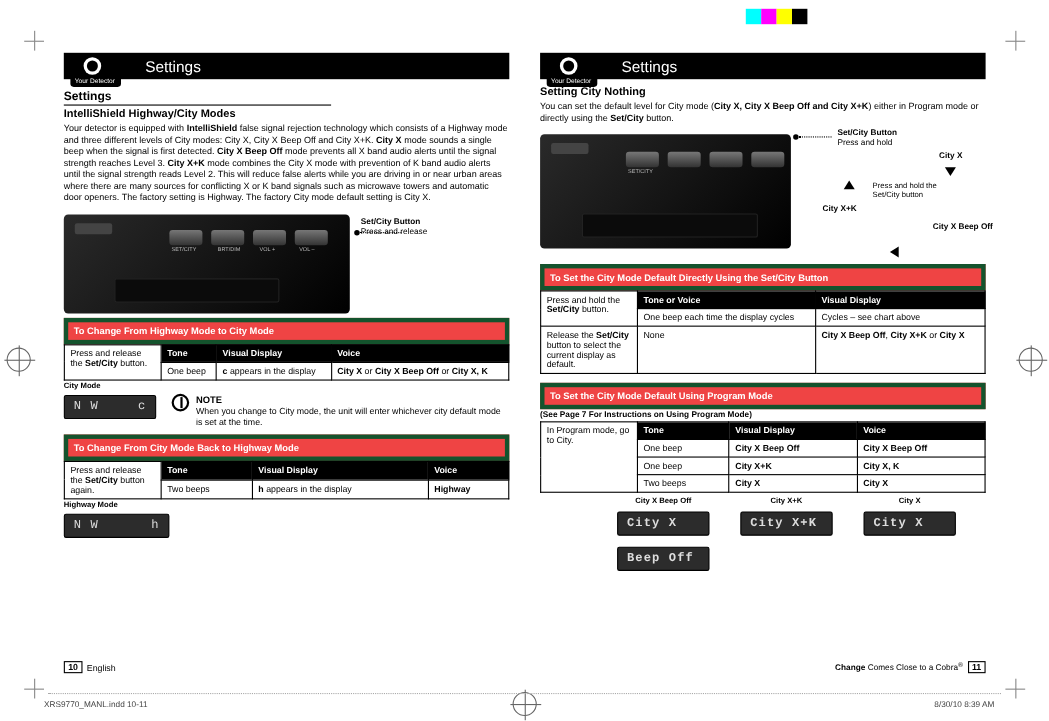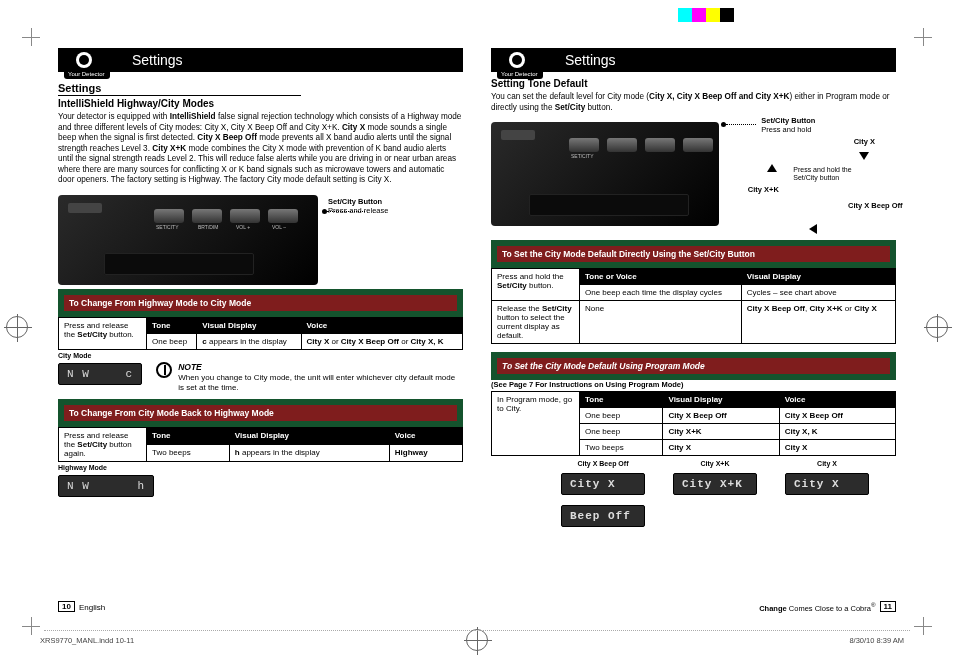--- a/index.html
+++ b/index.html
@@ -51,32 +51,32 @@
   .device .logo { position:absolute; left:10px; top:8px; width:34px; height:10px; background:#444; border-radius:2px; }
   .device .display { position:absolute; left:46px; bottom:10px; width:150px; height:22px; background:#0b0b0b; border:1px solid #222; border-radius:2px; }
   .device .btn3d { position:absolute; width:30px; height:14px; background:linear-gradient(#777,#333); border-radius:3px; }
   .leader { position:absolute; border-top:1px dotted #000; }
   .dot { position:absolute; width:5px; height:5px; border-radius:50%; background:#000; }
 
   .caption { font-size: 7.5px; line-height:1.2; }
   .caption b { display:block; }
 
   
-  .barhead { background:#7f1d1d; color:#fff; font-weight:bold; font-size:8.5px; padding:3px 5px; border:6px solid #14532d; }
+  .barhead { background:#ef4444; color:#fff; font-weight:bold; font-size:8.5px; padding:3px 5px; border:4px solid #14532d; }
   table.t { border-collapse: collapse; width: 100%; font-size:8px; }
   table.t th, table.t td { border:1px solid #000; padding:3px 5px; text-align:left; vertical-align:top; }
   table.t th { background:#000; color:#fff; font-weight:bold; }
   .col-left { width: 88px; }
   .smalllabel { font-size:7px; font-weight:bold; margin-top:2px; }
 
   .note-row { display:flex; align-items:flex-start; gap:6px; margin:3px 0 6px; }
   .note-icon { width:16px;height:16px;border:2px solid #000;border-radius:50%;position:relative;flex:0 0 auto; }
   .note-icon::before{content:"";position:absolute;width:2px;height:10px;background:#000;left:6px;top:1px;}
   .note-text { font-size:8px; line-height:1.25; }
-  .note-text b { font-size:8.5px;font-style:italic; }
+  .note-text b { font-size:8.5px; }
 
   .lcd { width: 96px; height: 22px; background:#2c2c2c; border:1px solid #000; border-radius:2px; color:#ddd; font-family: "Courier New", monospace; font-size:11px; display:flex; align-items:center; padding:0 8px; letter-spacing:1px; margin:4px 0; justify-content:space-between; }
 
   
   .cycle { position: relative; width: 136px; height: 112px; margin: 4px 0 6px 6px; }
   .cycle .lbl { position:absolute; font-size:7.5px; font-weight:bold; text-align:center; line-height:1.1; }
   .cycle .cap { position:absolute; font-size:7px; line-height:1.15; width:60px; }
   .cycle .arrow { position:absolute; width:0;height:0; }
   .cycle .arrow.adown { border-left:5px solid transparent;border-right:5px solid transparent;border-top:8px solid #000; }
   .cycle .arrow.aup { border-left:5px solid transparent;border-right:5px solid transparent;border-bottom:8px solid #000; }
@@ -220,21 +220,21 @@
 
     <div class="page">
       <div class="hdr">
         <div class="iconwrap">
             <span class="circ"></span>
           </div>
         <span class="title">Settings</span>
         <div class="tab"><span>Your Detector</span></div>
       </div>
 
-      <div class="sub-title">Setting Tone Default</div>
+      <div class="sub-title">Setting City Nothing</div>
       <p class="body">You can set the default level for City mode (<b>City X, City X Beep Off and City X+K</b>) either in Program mode or directly using the <b>Set/City</b> button.</p>
 
       <div class="dev2wrap">
         <div class="device" style="width:230px;height:104px;">
           <div class="logo"></div>
           <div class="btn3d" style="left:78px; top:16px;"></div>
           <div class="btn3d" style="left:116px; top:16px;"></div>
           <div class="btn3d" style="left:154px; top:16px;"></div>
           <div class="btn3d" style="left:192px; top:16px;"></div>
           <div class="btncap" style="left:80px;top:32px;">SET/CITY</div>
@@ -272,21 +272,21 @@
               <td>Cycles – see chart above</td>
             </tr>
         <tr>
           <td class="col-left">Release the <b>Set/City</b> button to select the current display as default.</td>
           <td>None</td>
           <td><b>City X Beep Off</b>, <b>City X+K</b> or <b>City X</b></td>
         </tr>
       </tbody>
         </table>
 
-      <div class="barhead" style="margin-top:8px;font-style:italic;">To Set the City Mode Default Using Program Mode</div>
+      <div class="barhead" style="margin-top:8px;">To Set the City Mode Default Using Program Mode</div>
       <div class="parenthetical">(See Page 7 For Instructions on Using Program Mode)</div>
       <table class="t" style="margin-top:2px;">
         <tbody>
             <tr>
           <td class="col-left" rowspan="4">In Program mode, go to City.</td>
           <th>Tone</th>
               <th>Visual Display</th>
               <th>Voice</th>
         </tr>
         <tr>

